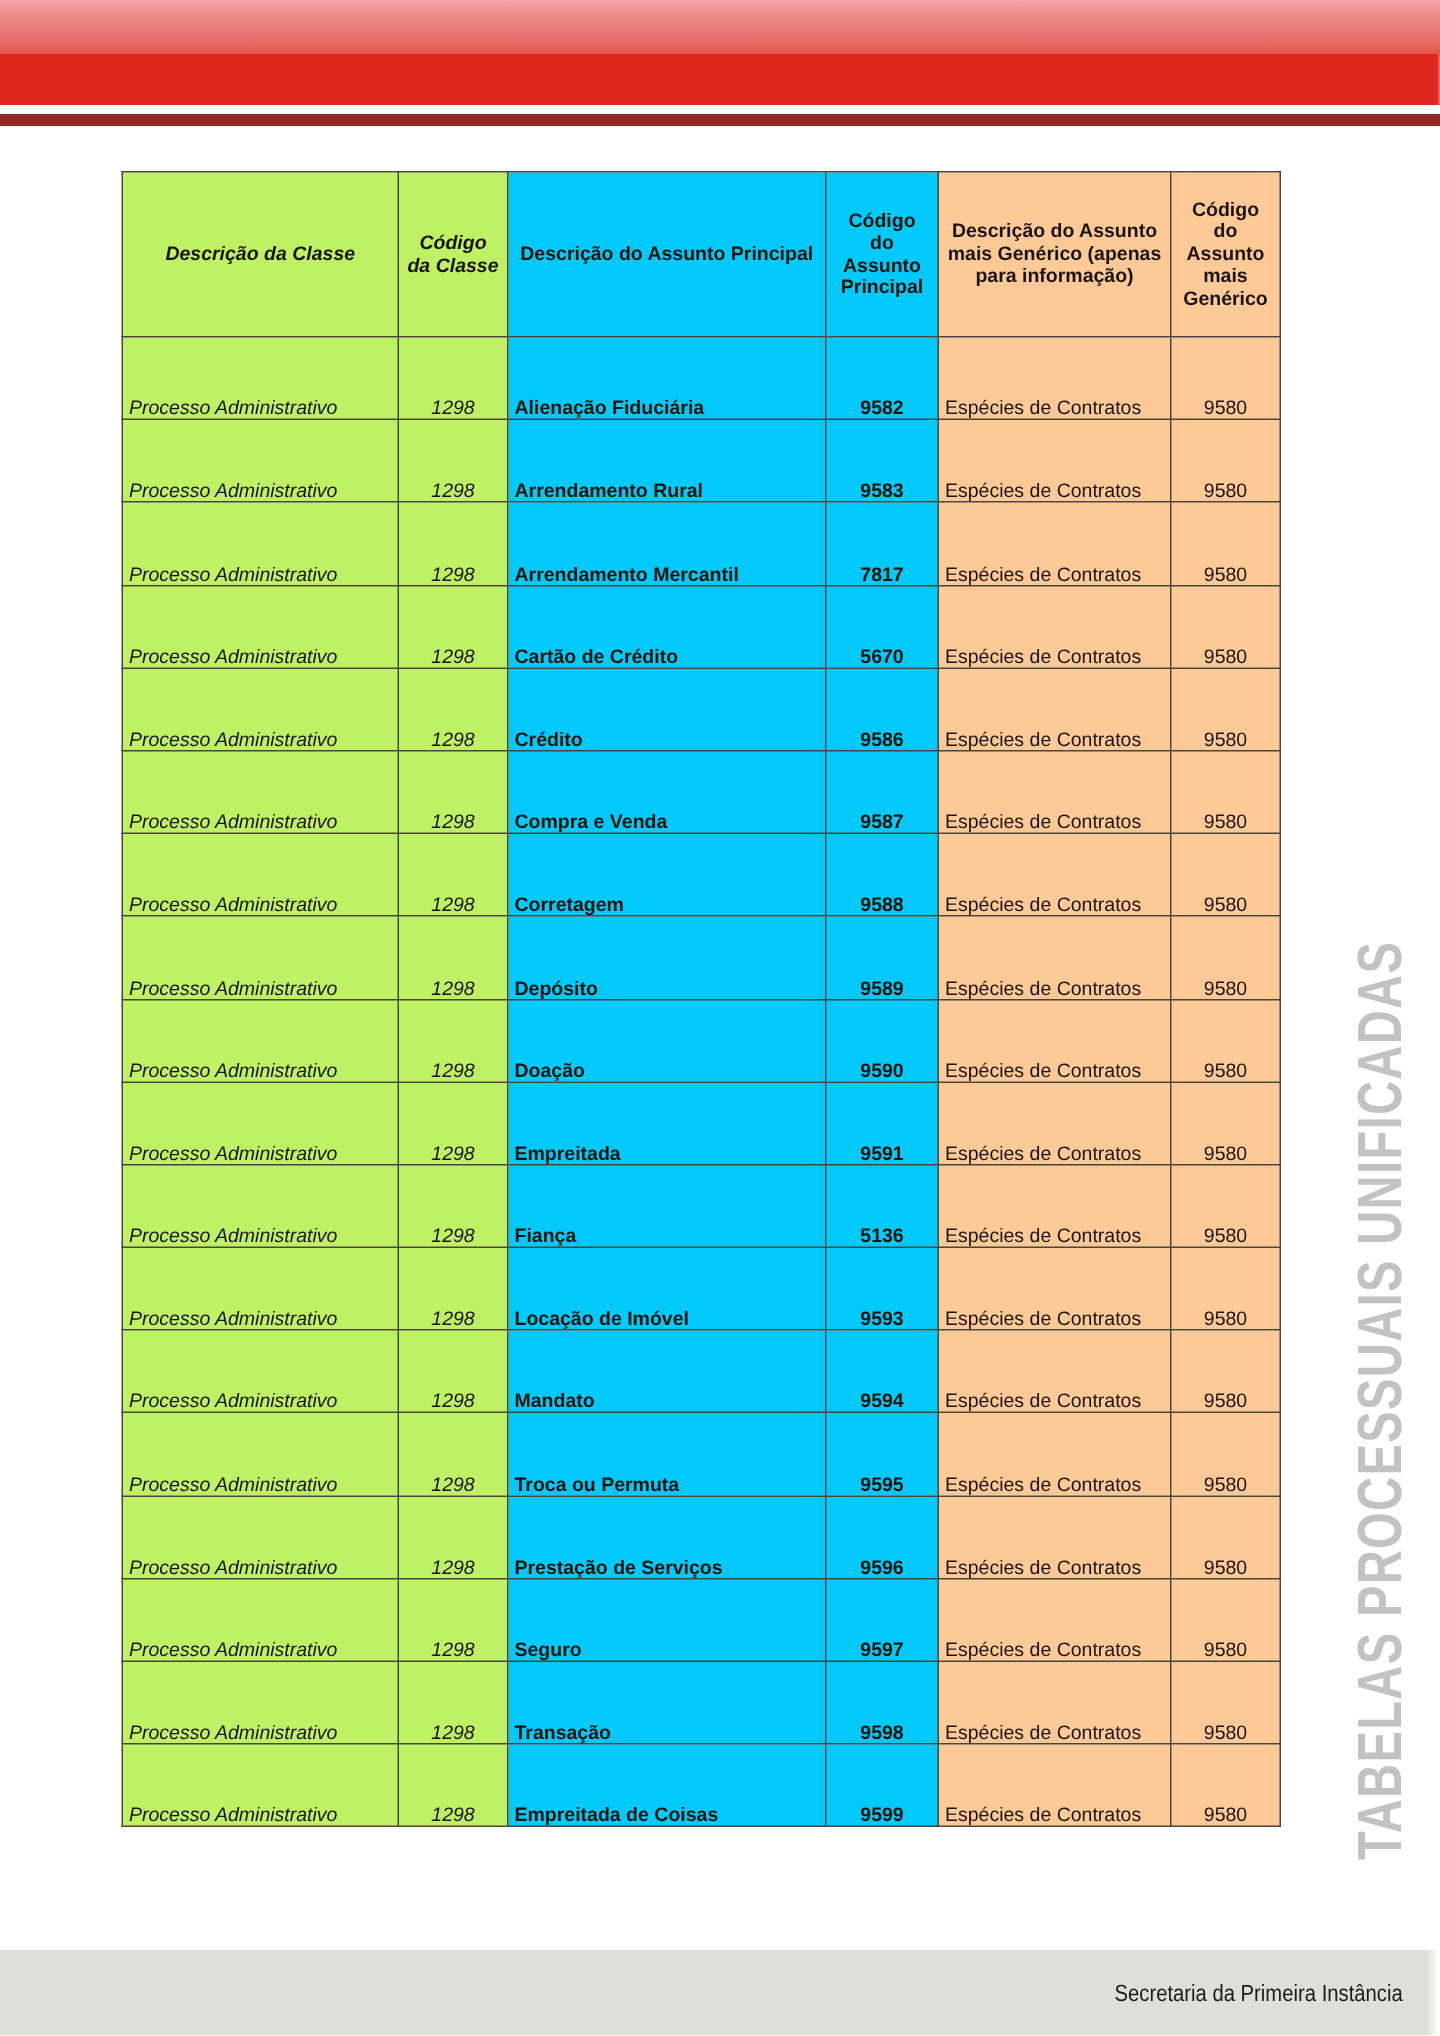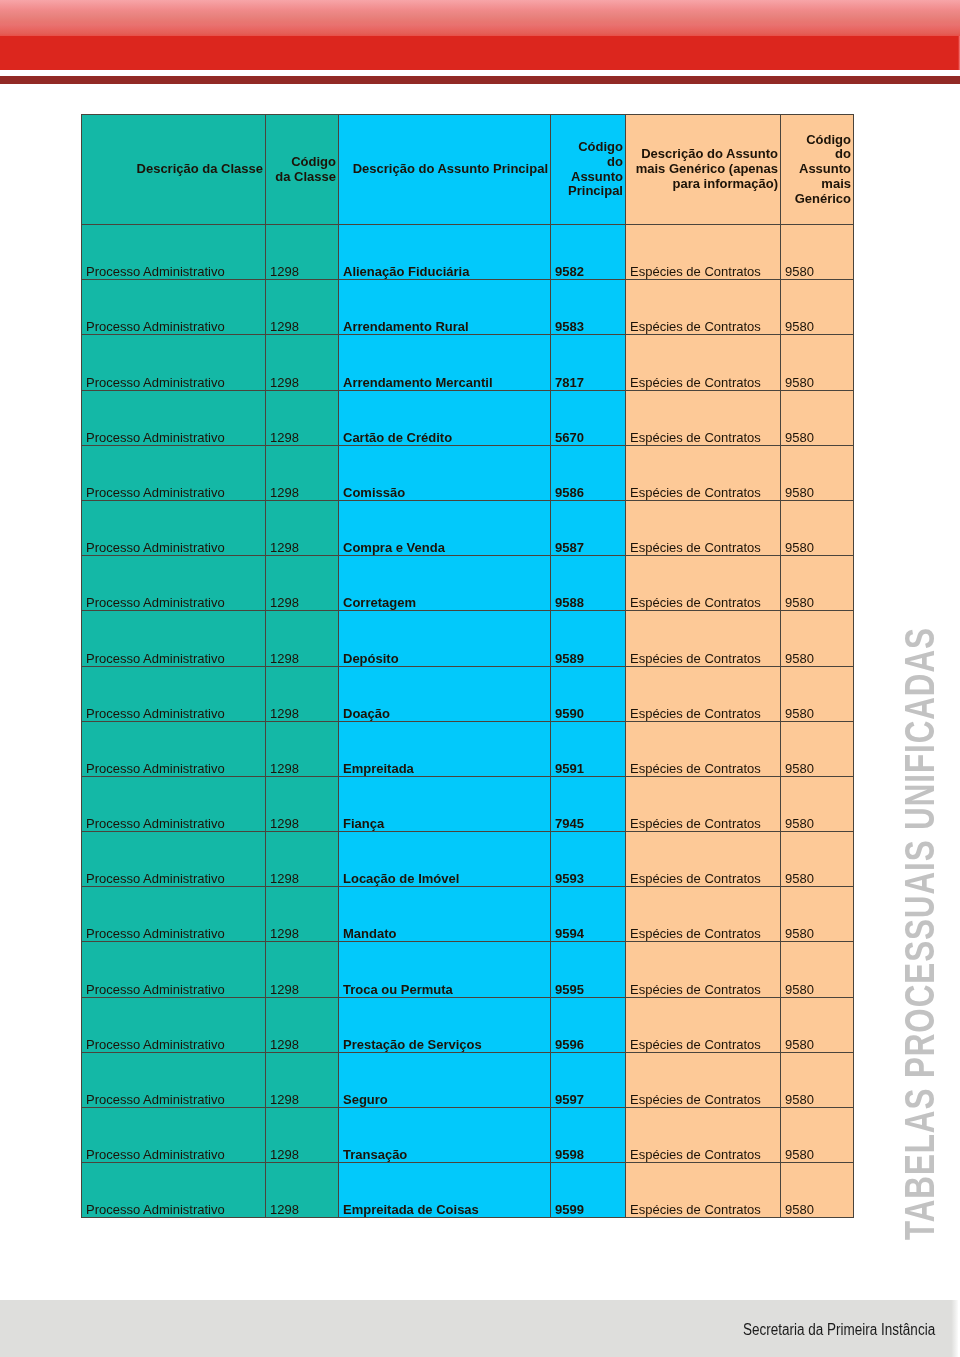--- a/index.html
+++ b/index.html
@@ -38,40 +38,40 @@
     padding:0 4px 0px 4px;
     vertical-align:bottom;
     color:#1c1308;
     font-size:13px;
     line-height:14px;
     box-sizing:border-box;
   }
   #tpu-table thead td{
     white-space:pre-line;
     vertical-align:middle;
-    text-align:right;
+    text-align:center;
     font-weight:bold;
     font-size:13px;
     line-height:14.7px;
     height:110px;
     padding:0 2px;
   }
-  .c-yellow{background:#14b8a6;}
+  .c-yellow{background:#bef264;font-style:italic;}
   .c-cyan{background:#02c9fb;font-weight:bold;}
   .c-peach{background:#fdc997;}
 
   .w1{width:184px;}
   .w2{width:73px;}
   .w3{width:212px;}
   .w4{width:75px;}
   .w5{width:155px;}
   .w6{width:73px;}
 
   #tpu-table tbody tr{height:55.2px;}
-  .num{text-align:left;}
+  .num{text-align:center;}
 
   
   #side-title{
     position:absolute;
     left:904px;top:620px;
     width:31px;height:616px;
   }
   #side-title span{
     position:absolute;
     left:0;top:0;
@@ -168,21 +168,21 @@
         <td class="c-yellow">Processo Administrativo</td>
         <td class="c-yellow num">1298</td>
         <td class="c-cyan">Cartão de Crédito</td>
         <td class="c-cyan num">5670</td>
         <td class="c-peach">Espécies de Contratos</td>
         <td class="c-peach num">9580</td>
       </tr>
       <tr>
         <td class="c-yellow">Processo Administrativo</td>
         <td class="c-yellow num">1298</td>
-        <td class="c-cyan">Comissão</td>
+        <td class="c-cyan">Crédito</td>
         <td class="c-cyan num">9586</td>
         <td class="c-peach">Espécies de Contratos</td>
         <td class="c-peach num">9580</td>
       </tr>
       <tr>
         <td class="c-yellow">Processo Administrativo</td>
         <td class="c-yellow num">1298</td>
         <td class="c-cyan">Compra e Venda</td>
         <td class="c-cyan num">9587</td>
         <td class="c-peach">Espécies de Contratos</td>
@@ -217,21 +217,21 @@
         <td class="c-yellow num">1298</td>
         <td class="c-cyan">Empreitada</td>
         <td class="c-cyan num">9591</td>
         <td class="c-peach">Espécies de Contratos</td>
         <td class="c-peach num">9580</td>
       </tr>
       <tr>
         <td class="c-yellow">Processo Administrativo</td>
         <td class="c-yellow num">1298</td>
         <td class="c-cyan">Fiança</td>
-        <td class="c-cyan num">7945</td>
+        <td class="c-cyan num">5136</td>
         <td class="c-peach">Espécies de Contratos</td>
         <td class="c-peach num">9580</td>
       </tr>
       <tr>
         <td class="c-yellow">Processo Administrativo</td>
         <td class="c-yellow num">1298</td>
         <td class="c-cyan">Locação de Imóvel</td>
         <td class="c-cyan num">9593</td>
         <td class="c-peach">Espécies de Contratos</td>
         <td class="c-peach num">9580</td>

